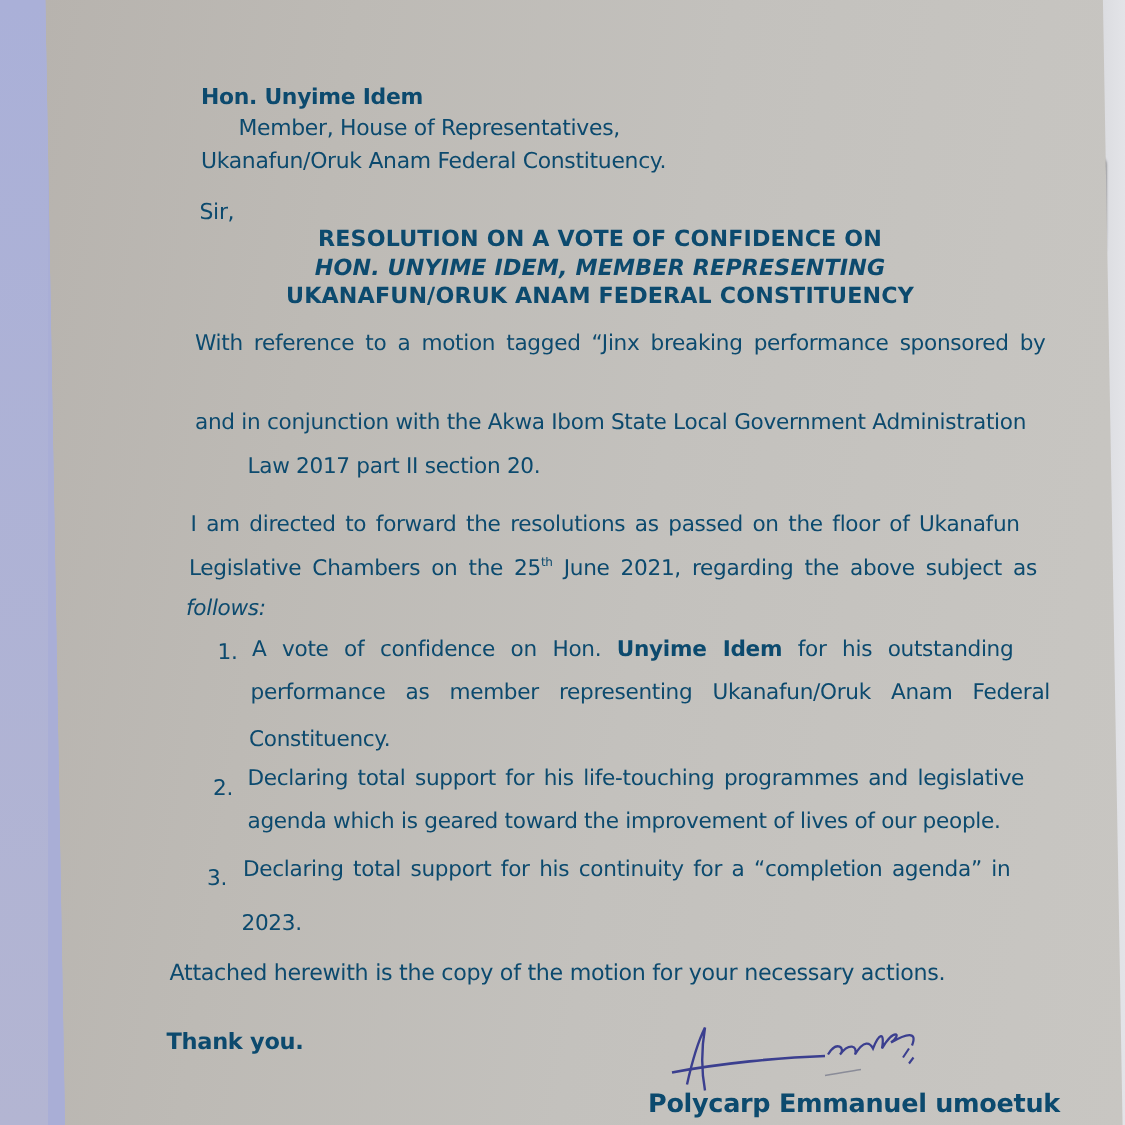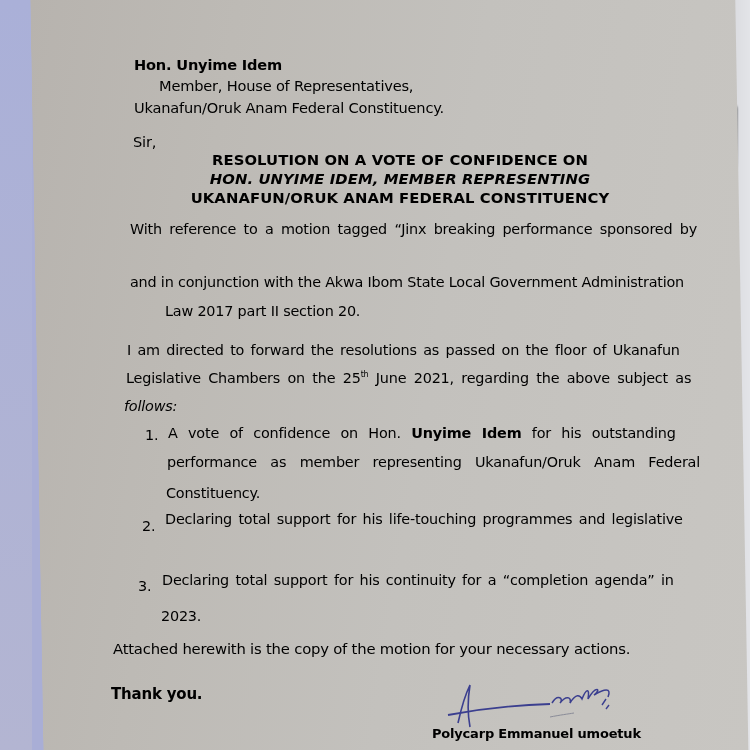--- a/index.html
+++ b/index.html
@@ -23,30 +23,30 @@
       background:linear-gradient(100deg,#b7b3ae 0%,#bdbab5 25%,#c3c1bd 55%,#c6c4c0 80%,#c8c6c2 100%);
       clip-path:polygon(0 0, 100% 0, 103% 100%, 0 100%);
       transform:rotate(-1deg); transform-origin:0 0;
     }
     .paper-strip {
       position:absolute; left:0; top:0; width:32px; height:750px;
       background:linear-gradient(180deg,#aab0d8,#b3b5d2);
     }
     .doc {
       position:absolute; left:0; top:0; width:750px; height:750px;
-      color:#000000;
+      color:#0c4a6e;
     }
     .t { position:absolute; white-space:nowrap; font-size:14.4px; letter-spacing:-0.2px; }
     .b { font-weight:bold; }
     .addr { left:134px; font-size:14.6px; }
     .heading {
       position:absolute; left:170px; width:460px; text-align:center;
       font-weight:bold; font-size:14.8px; letter-spacing:0.1px; white-space:nowrap;
     }
-    .sig-name { font-weight:bold; font-size:13px; }
+    .sig-name { font-weight:bold; font-size:17px; }
     .sup { font-size:8px; vertical-align:6px; }
     svg.sig { position:absolute; left:440px; top:675px; }
   </style>
 </head>
 <body>
 
 <div class="paper-strip"></div>
 <div class="bg-right"></div>
 <div class="shadow-notch"></div>
 <div class="paper"></div>
@@ -78,20 +78,21 @@
   <div class="t" style="left:168px; top:425px; word-spacing:6px;">
     <span>A vote of confidence on Hon.</span>
     <span class="b">Unyime Idem</span>
     <span>for his outstanding</span>
   </div>
   <div class="t" style="left:167px; top:454px; word-spacing:9px;">performance as member representing Ukanafun/Oruk Anam Federal</div>
   <div class="t" style="left:166px; top:485px;">Constituency.</div>
 
   <div class="t" style="left:142px; top:518px;">2.</div>
   <div class="t" style="left:165px; top:511px; word-spacing:2px;">Declaring total support for his life-touching programmes and legislative</div>
+  <div class="t" style="left:165px; top:540px;">agenda which is geared toward the improvement of lives of our people.</div>
 
   <div class="t" style="left:138px; top:578px;">3.</div>
   <div class="t" style="left:162px; top:572px; word-spacing:2px;">Declaring total support for his continuity for a “completion agenda” in</div>
   <div class="t" style="left:161px; top:608px;">2023.</div>
 
   <div class="t" style="left:113px; top:640px; font-size:14.8px;">Attached herewith is the copy of the motion for your necessary actions.</div>
 
   <div class="t b" style="left:111px; top:685px; font-size:15px;">Thank you.</div>
 
   <svg class="sig" width="220" height="55" viewBox="0 0 220 55">

